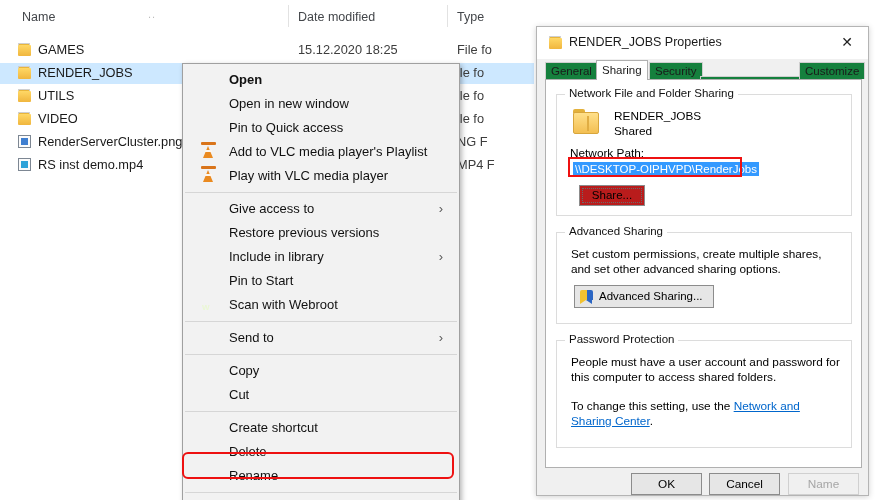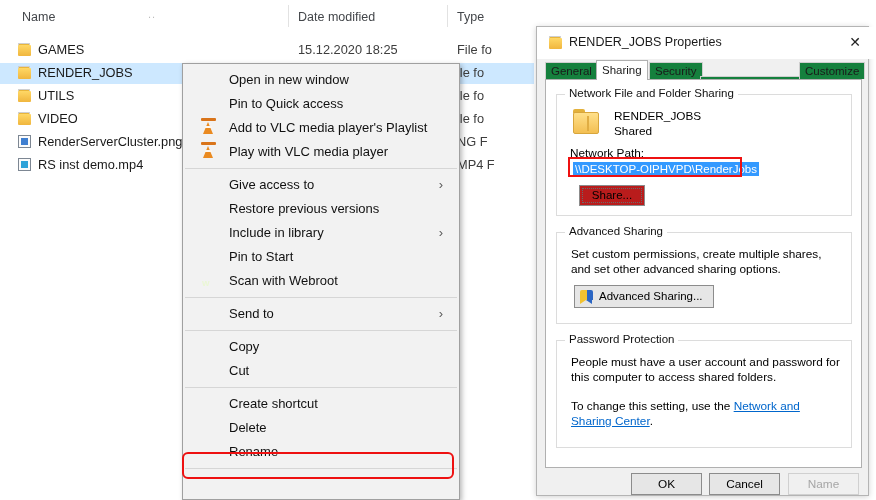--- a/index.html
+++ b/index.html
@@ -230,21 +230,20 @@
     box-sizing: border-box;
     box-shadow: 0 1px 6px rgba(0,0,0,0.18);
     font-size: 12px;
     color: #000;
   }
   #dlg-titlebar {
     position: absolute;
     left: 0; top: 0;
     width: 100%; height: 32px;
     background: #ffffff;
-    padding-left: 8px;
   }
   #dlg-titlebar .dlg-folder-ico {
     position: absolute;
     left: 12px; top: 9px;
     width: 13px; height: 12px;
   }
   #dlg-title {
     position: absolute;
     left: 32px; top: 8px;
     font-size: 12.5px;
@@ -553,20 +552,23 @@
         <div class="mp4-ico"></div>
       </div>
     <div class="fname">RS inst demo.mp4</div>
     <div class="fdate"></div>
     <div class="ftype">MP4 F</div>
   </div>
 </div>
 
 <div id="ctxmenu">
 
+  <div class="mi bold">
+    <span>Open</span>
+  </div>
   <div class="mi">
     <span>Open in new window</span>
   </div>
   <div class="mi">
     <span>Pin to Quick access</span>
   </div>
   <div class="mi">
     <span class="mi-icon"><span class="vlc"><span class="cone"></span><span class="stripe"></span><span class="base"></span></span></span>
     <span>Add to VLC media player's Playlist</span>
   </div>

